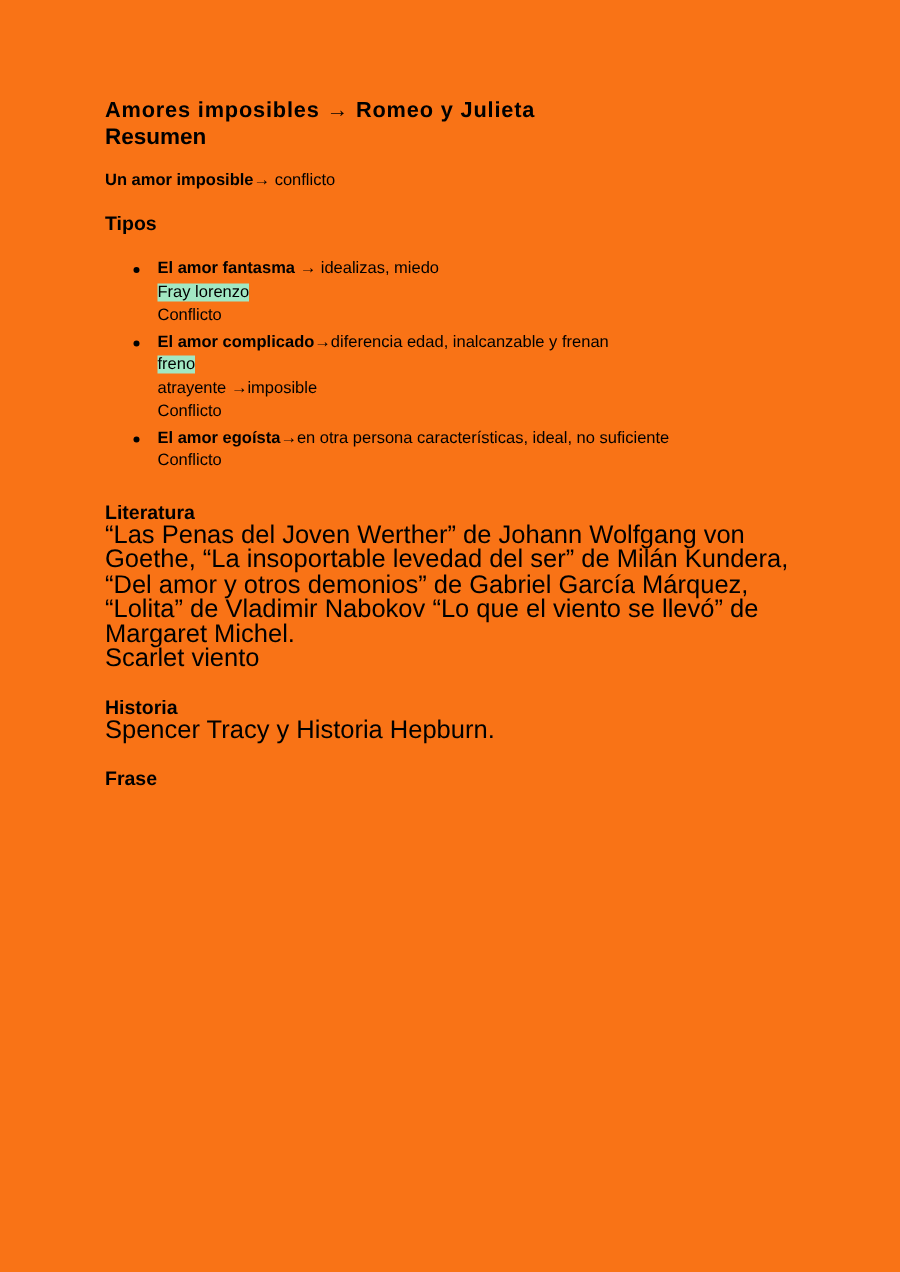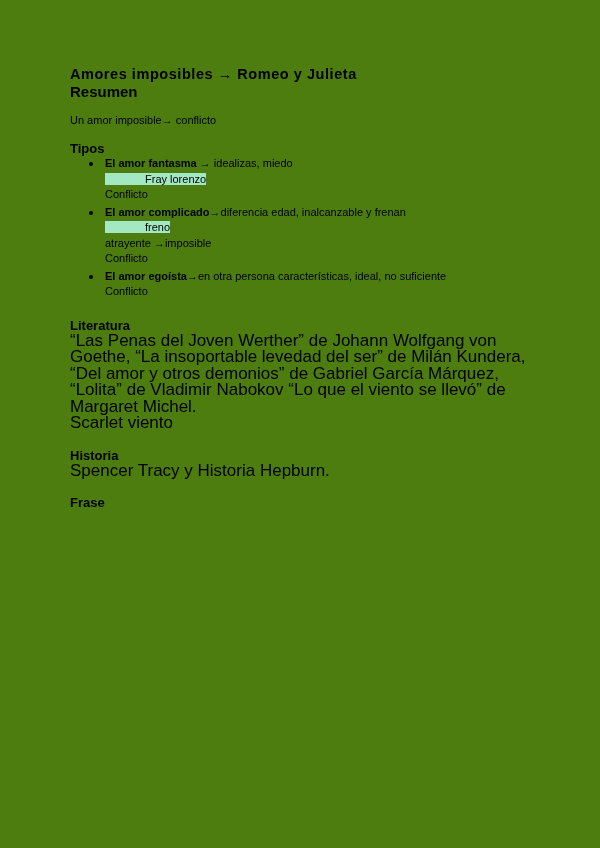--- a/index.html
+++ b/index.html
@@ -11,21 +11,21 @@
     width: 600px;
     height: 848px;
     font-family: "Liberation Sans", sans-serif;
     color: #000000;
     overflow: hidden;
   }
   .page {
     position: relative;
     width: 600px;
     height: 848px;
-    background: #4d7c0f;
+    background: #f97316;
     box-sizing: border-box;
     padding: 66px 62px 0 70px;
   }
   .doc-title {
     font-size: 14.5px;
     font-weight: bold;
     letter-spacing: 0.55px;
     line-height: 17px;
     margin: 0 0 2px 0;
   }
@@ -35,30 +35,30 @@
     line-height: 14px;
     margin: 0;
   }
   .spacer-md { height: 14px; }
   .spacer-lg { height: 16px; }
   .lead-line {
     font-size: 11px;
     line-height: 14px;
     margin: 0;
   }
-  .lead-line b { font-weight: normal; }
+  .lead-line b { font-weight: bold; }
   .section-head {
     font-size: 13px;
     font-weight: bold;
     line-height: 15px;
     margin: 0;
   }
   .bullet-list {
     list-style: none;
-    margin: 0 0 0 0;
+    margin: 16px 0 0 0;
     padding: 0;
   }
   .bullet-item {
     position: relative;
     padding-left: 35px;
     margin-bottom: 2px;
   }
   .bullet-item::before {
     content: "";
     position: absolute;
@@ -70,21 +70,20 @@
     background: #000000;
   }
   .bullet-line {
     font-size: 11px;
     line-height: 15.5px;
     margin: 0;
   }
   .bullet-line b { font-weight: bold; }
   .hl {
     background: #a2e8c3;
-    padding-left: 40px;
   }
   .para {
     font-size: 17px;
     line-height: 16.5px;
     margin: 0;
   }
   .nowrap-block {
     max-width: 470px;
   }
 </style>

